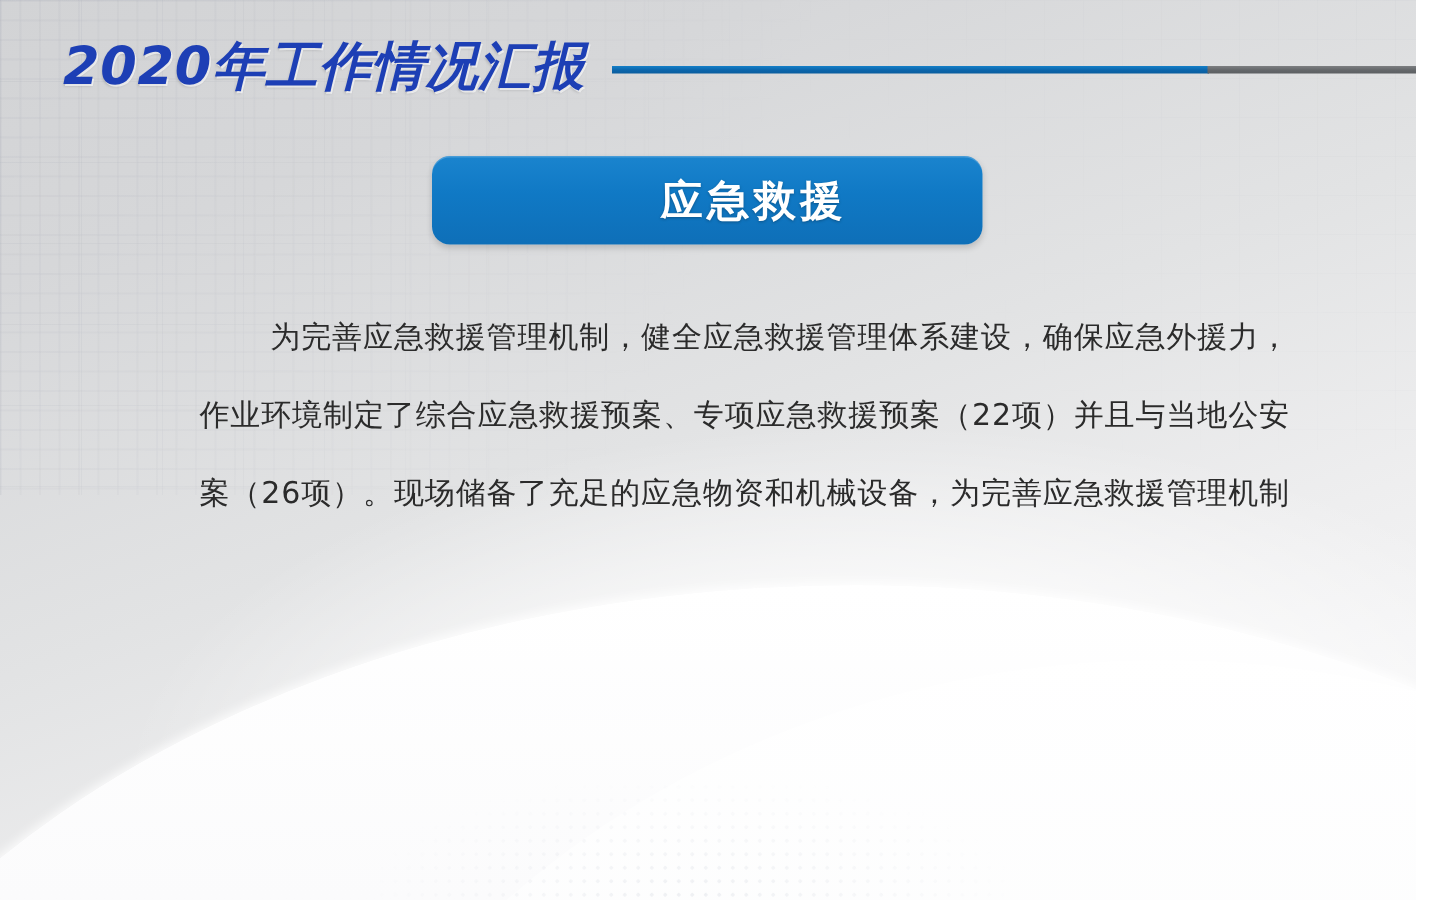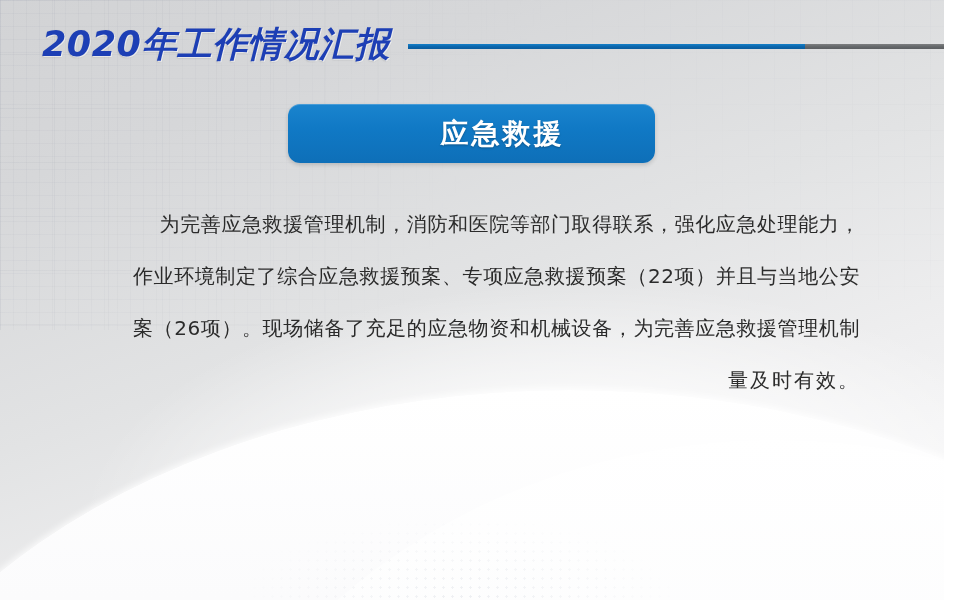--- a/index.html
+++ b/index.html
@@ -186,19 +186,18 @@
     <div class="slide-title">2020年工作情况汇报</div>
     <div class="rule-blue"></div>
     <div class="rule-gray"></div>
   </div>
 
   <div class="section-banner">
     <span class="section-banner-text">应急救援</span>
   </div>
 
   <div class="body-text">
-    <div class="body-line">为完善应急救援管理机制，消防和医院等部门取得联系，强化应急处理能力，</div>
+    <div class="body-line">为完善应急救援管理机制，健全应急救援管理体系建设，确保应急外援力，</div>
     <div class="body-line">作业环境制定了综合应急救援预案、专项应急救援预案（22项）并且与当地公安</div>
     <div class="body-line">案（26项）。现场储备了充足的应急物资和机械设备，为完善应急救援管理机制</div>
-    <div class="body-line last">量及时有效。</div>
   </div>
 
 </div>
 
 </body></html>

